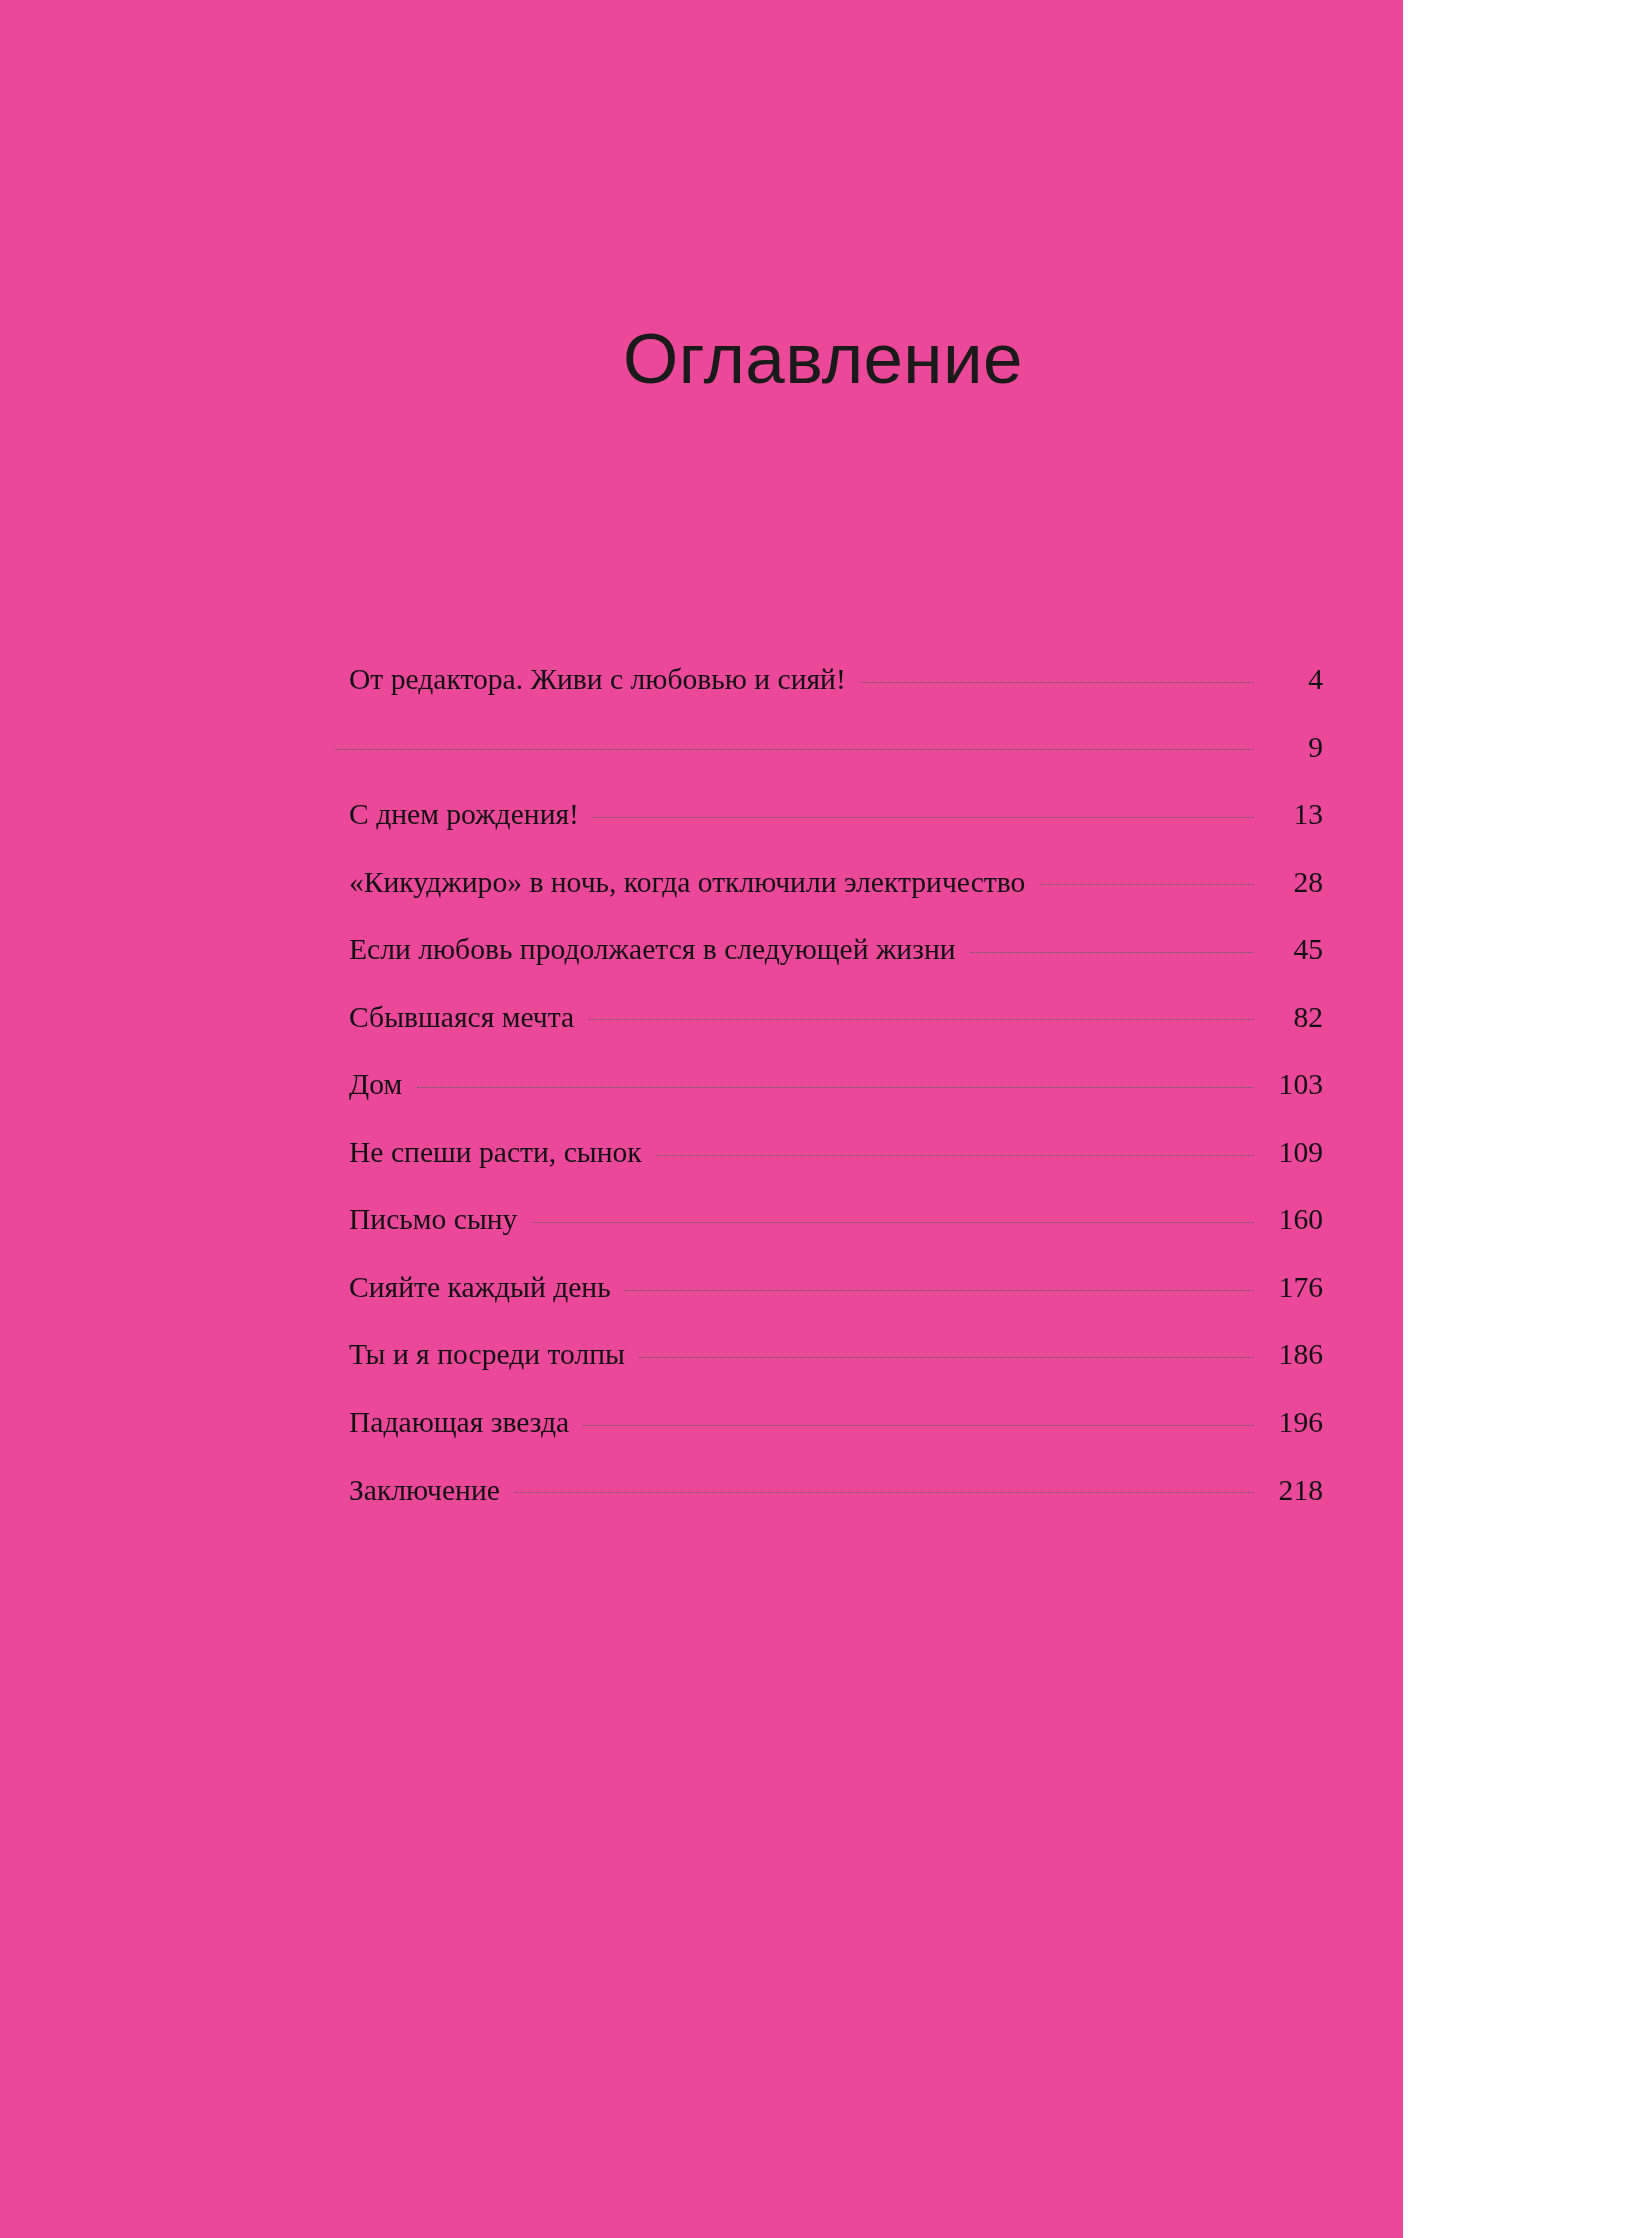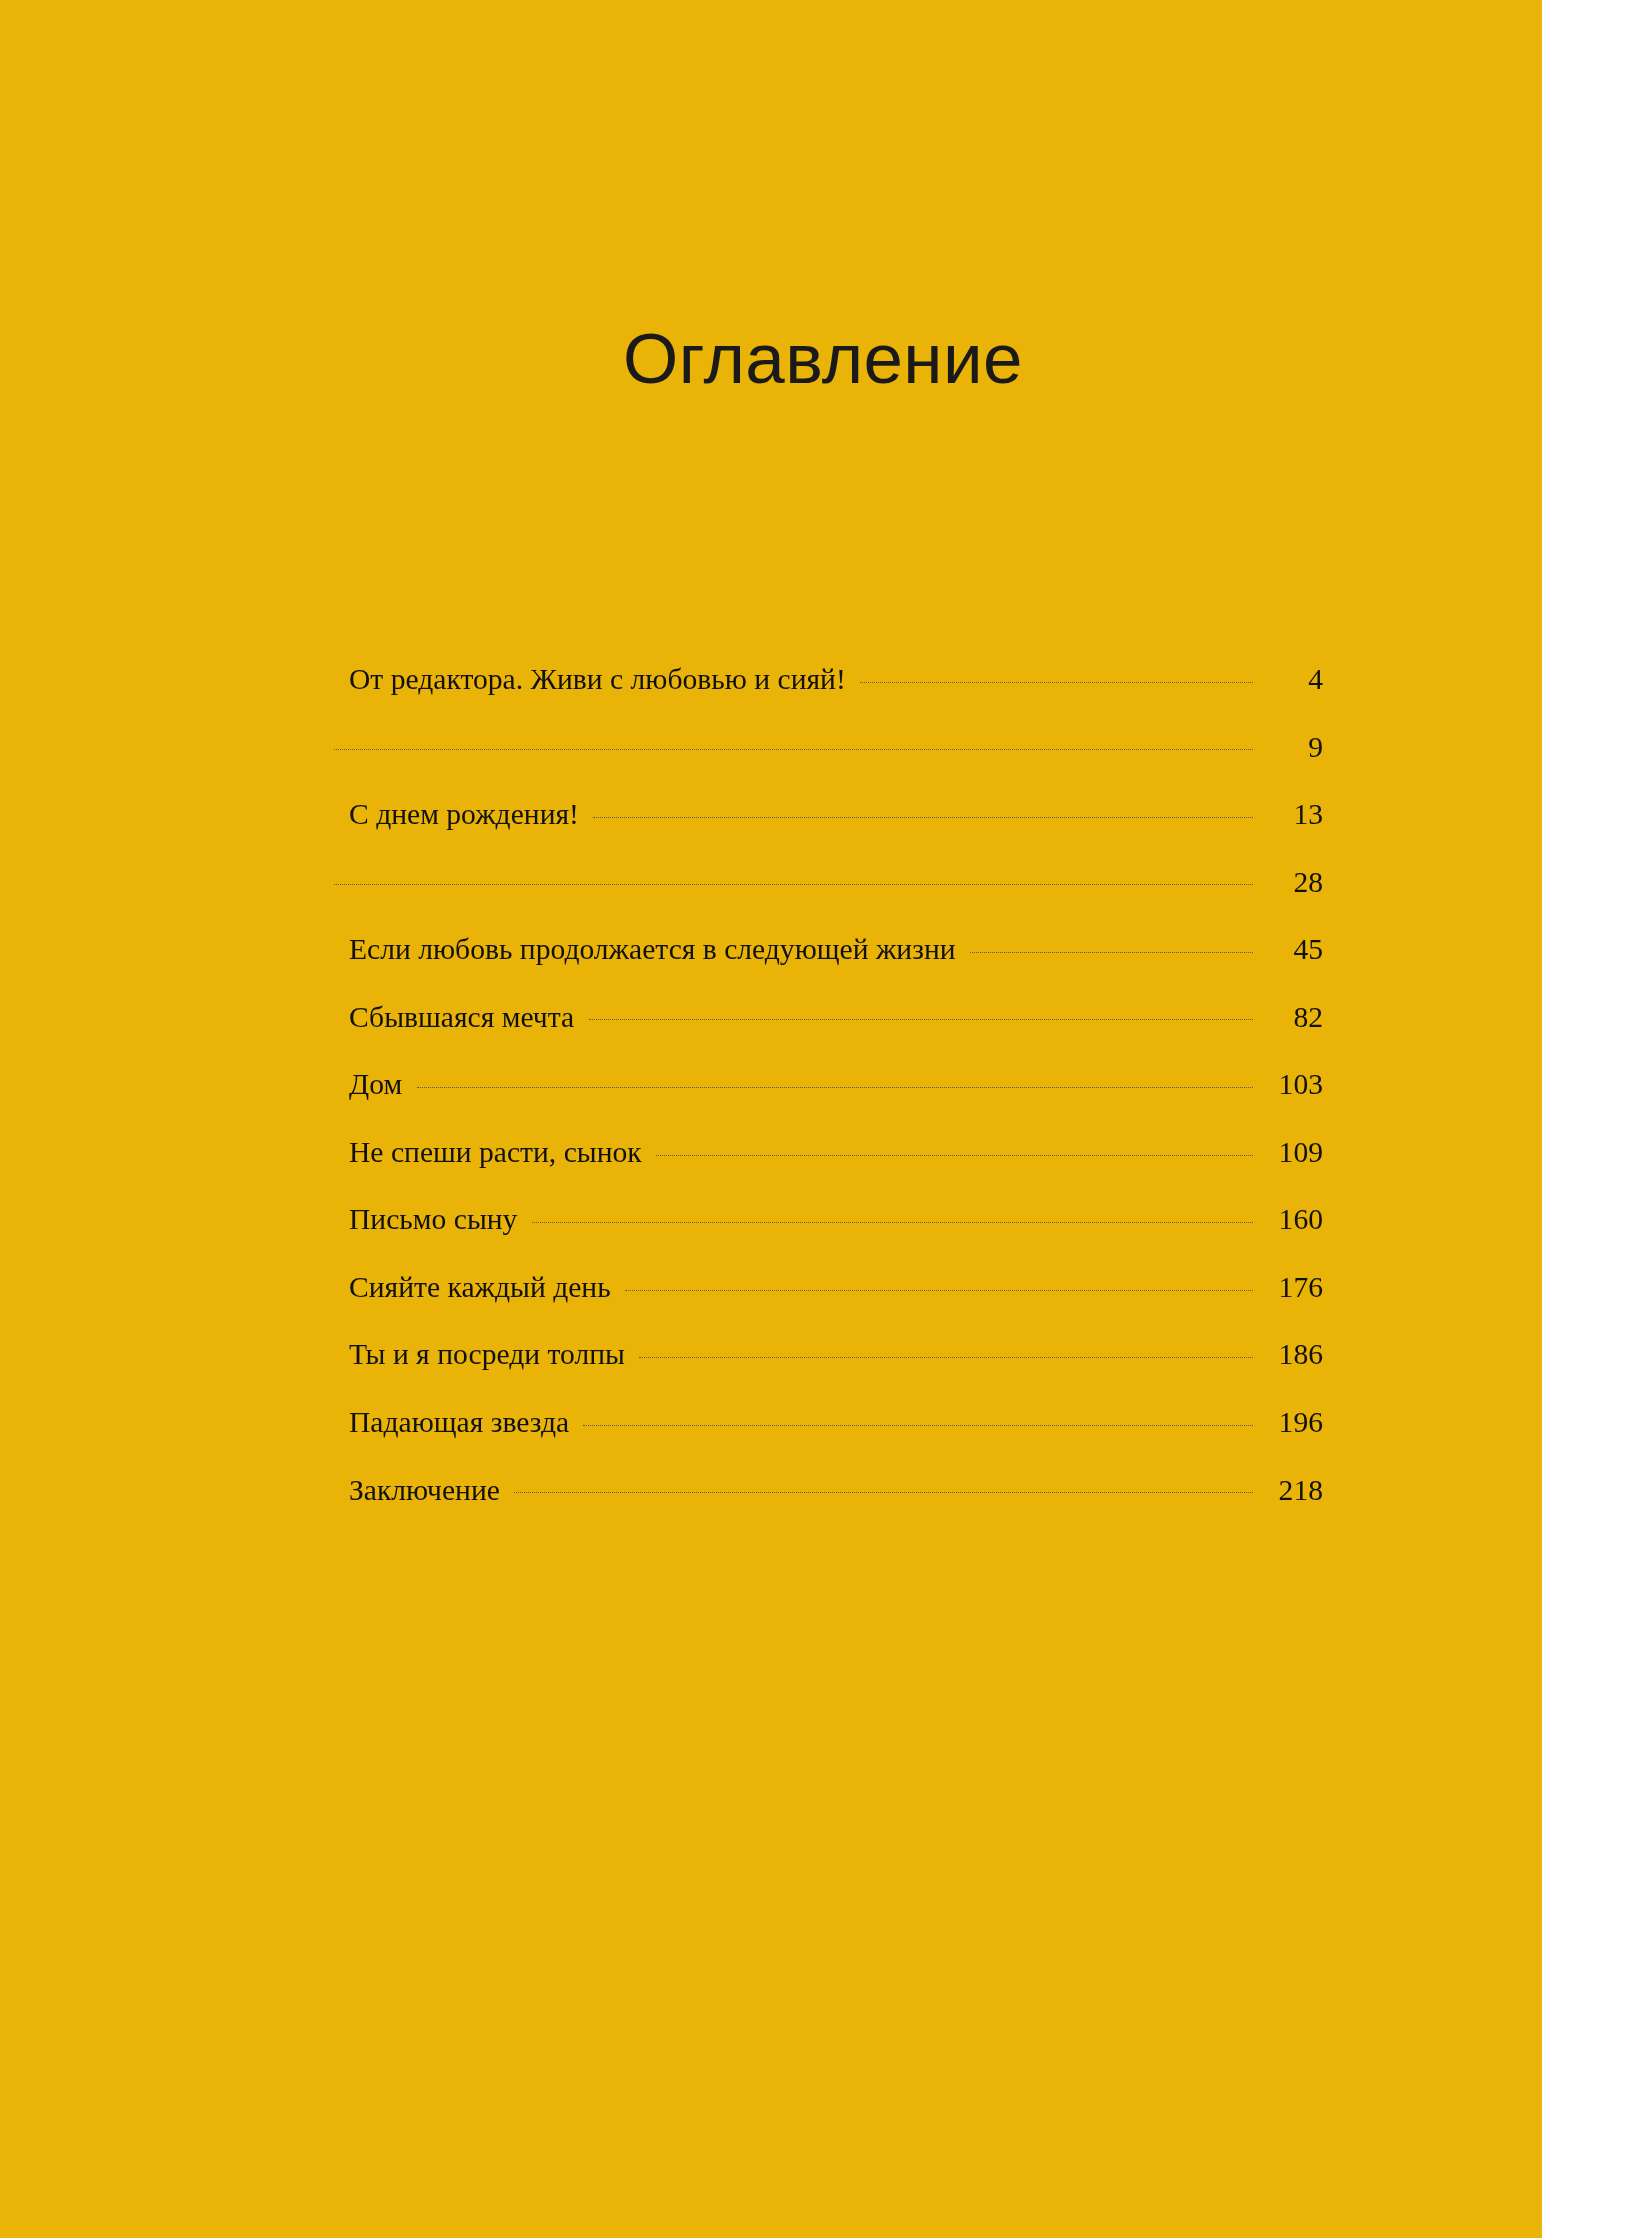--- a/index.html
+++ b/index.html
@@ -12,23 +12,23 @@
     height: 2239px;
     font-family: "Liberation Serif", serif;
     color: #111111;
     position: relative;
     overflow: hidden;
   }
   .page {
     position: absolute;
     left: 0;
     top: 0;
-    width: 1542px;
+    width: 1403px;
     height: 2239px;
-    background: #eab308;
+    background: #ec4899;
   }
   .toc-title {
     position: absolute;
     left: 0;
     top: 318px;
     width: 1646px;
     text-align: center;
     font-family: "Liberation Sans", sans-serif;
     font-weight: 300;
     font-size: 71px;
@@ -91,20 +91,21 @@
       <span class="page-num">9</span>
     </div>
 
     <div class="toc-entry">
       <span class="label">С днем рождения!</span>
       <span class="leader"></span>
       <span class="page-num">13</span>
     </div>
 
     <div class="toc-entry">
+      <span class="label">«Кикуджиро» в ночь, когда отключили электричество</span>
       <span class="leader"></span>
       <span class="page-num">28</span>
     </div>
 
     <div class="toc-entry">
       <span class="label">Если любовь продолжается в следующей жизни</span>
       <span class="leader"></span>
       <span class="page-num">45</span>
     </div>
 

